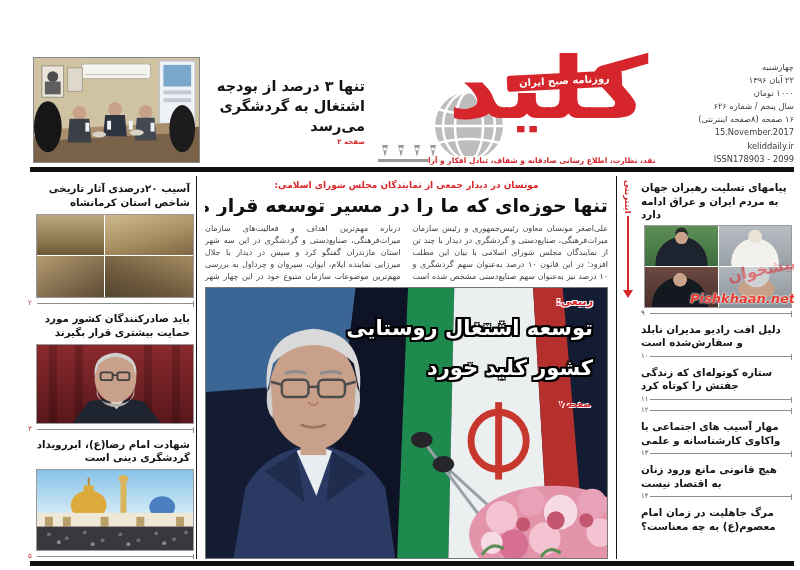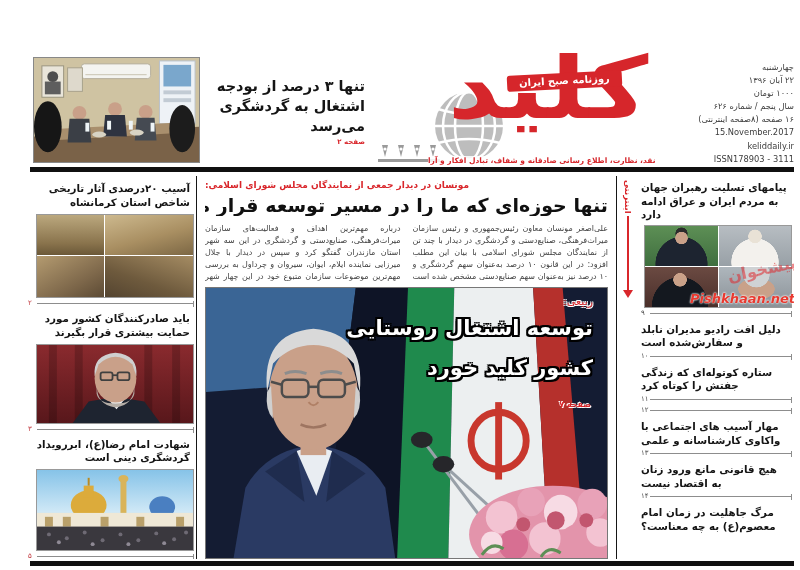--- a/index.html
+++ b/index.html
@@ -33,27 +33,27 @@
   .rule-top { position:absolute; top:167px; left:30px; right:6px; height:5px; background:#101010; }
   .rule-bottom { position:absolute; top:561px; left:30px; right:6px; height:5px; background:#101010; }
 
   
   .content { position:absolute; top:176px; left:28px; right:6px; height:383px; display:flex; }
   .col-sidebar { width:178px; border-left:1px solid #161616; position:relative; padding:2px 2px 0 4px; overflow:hidden; }
   .col-center  { flex:1; border-left:1px solid #161616; padding:2px 8px 0 8px; display:flex; flex-direction:column; overflow:hidden; }
   .col-left    { width:168px; padding:4px 2px 0 0; overflow:hidden; }
 
   
-  .c-kicker { text-align:left; color:#d9262b; font-size:9px; font-weight:bold; margin-top:2px; }
+  .c-kicker { text-align:center; color:#d9262b; font-size:9px; font-weight:bold; margin-top:2px; }
   .c-headline { text-align:center; color:#101010; font-size:19px; font-weight:bold; margin-top:4px; white-space:nowrap; overflow:hidden; }
   .c-body { display:flex; gap:12px; margin-top:7px; height:58px; overflow:hidden; }
   .c-bodycol { flex:1; font-size:8px; color:#3f3f3f; text-align:justify; line-height:1.5; }
   .c-photo { position:relative; flex:1; margin-top:6px; border:1px solid #777; background:#141c33; overflow:hidden; }
   .c-photo svg { position:absolute; inset:0; width:100%; height:100%; }
-  .ph-kicker { position:absolute; top:7px; right:14px; color:#d9262b; font-weight:normal; font-size:11px;
+  .ph-kicker { position:absolute; top:7px; right:14px; color:#d9262b; font-weight:bold; font-size:11px;
                text-shadow:1px 1px 0 #fff,-1px -1px 0 #fff,1px -1px 0 #fff,-1px 1px 0 #fff; }
   .ph-line { position:absolute; right:14px; color:#fff; font-weight:bold; font-size:21px; white-space:nowrap;
              text-shadow:2px 2px 0 #000,-2px -2px 0 #000,2px -2px 0 #000,-2px 2px 0 #000,0 2px 0 #000,0 -2px 0 #000,2px 0 0 #000,-2px 0 0 #000; }
   .ph-line1 { top:28px; }
   .ph-line2 { top:68px; }
   .ph-pageref { position:absolute; top:112px; right:16px; color:#d9262b; font-weight:bold; font-size:8px;
                 text-shadow:1px 1px 0 #fff,-1px -1px 0 #fff; }
 
   
   .sep { position:relative; height:8px; margin:3px 0 1px; }
@@ -170,21 +170,21 @@
     </div>
 
     <div class="m-info">
       <div>چهارشنبه</div>
       <div>۲۲ آبان ۱۳۹۶</div>
       <div>۱۰۰۰ تومان</div>
       <div>سال پنجم / شماره ۶۲۶</div>
       <div>۱۶ صفحه (۸صفحه اینترنتی)</div>
       <div style="direction:ltr">15.November.2017</div>
       <div style="direction:ltr">keliddaily.ir</div>
-      <div style="direction:ltr">ISSN178903 - 3111</div>
+      <div style="direction:ltr">ISSN178903 - 2099</div>
     </div>
   </div>
 
   <div class="rule-top"></div>
 
   <div class="content">
 
     <div class="col-sidebar">
       <div class="sb-rail">
         <span class="sb-rail-label">اینترنتی</span>

